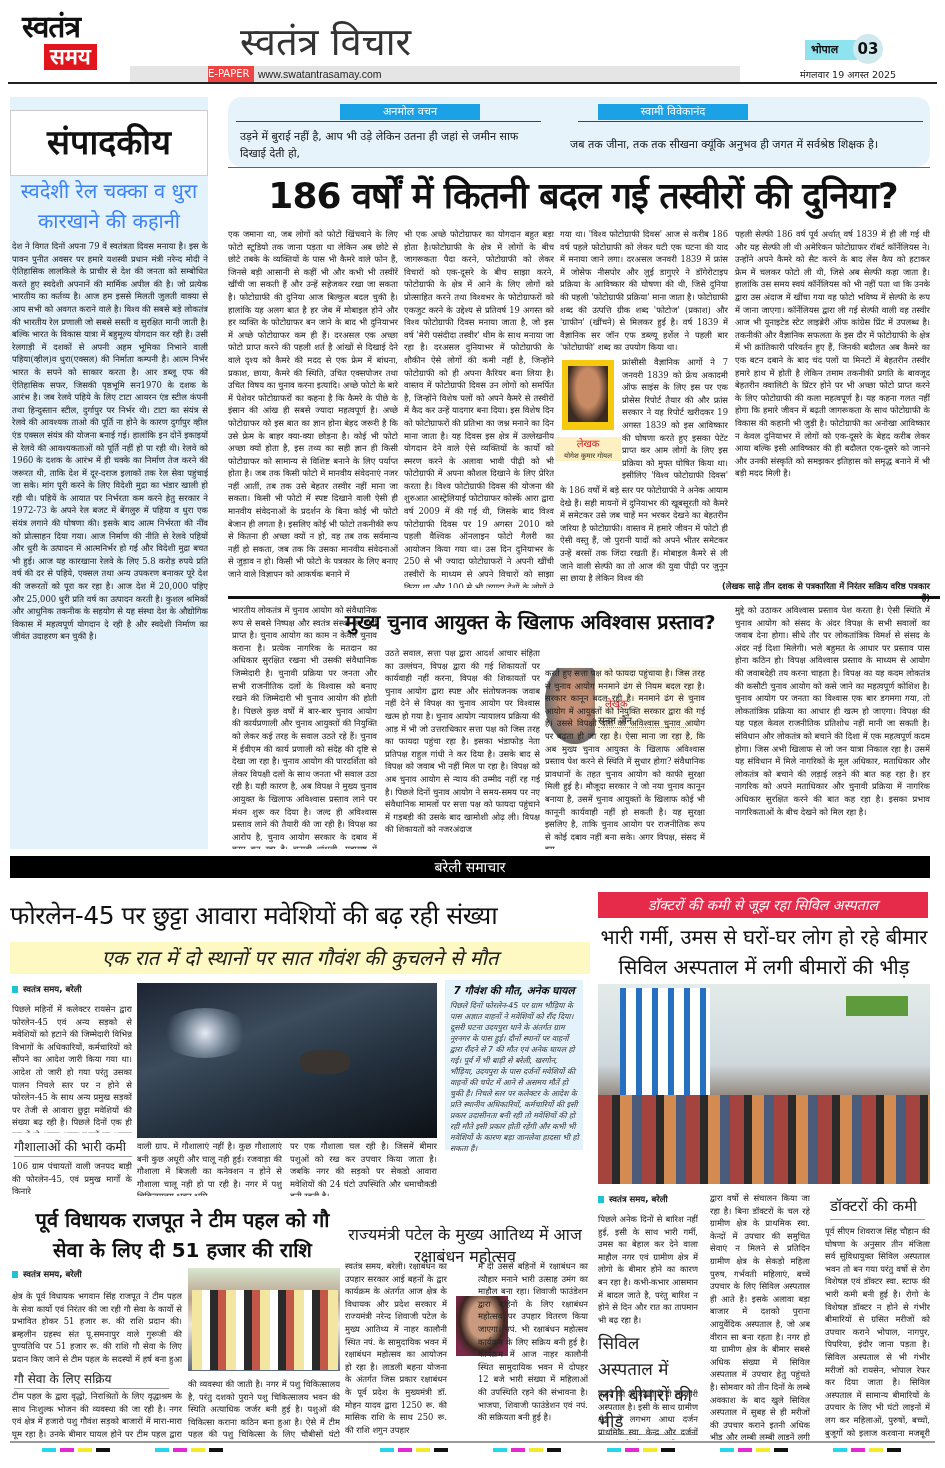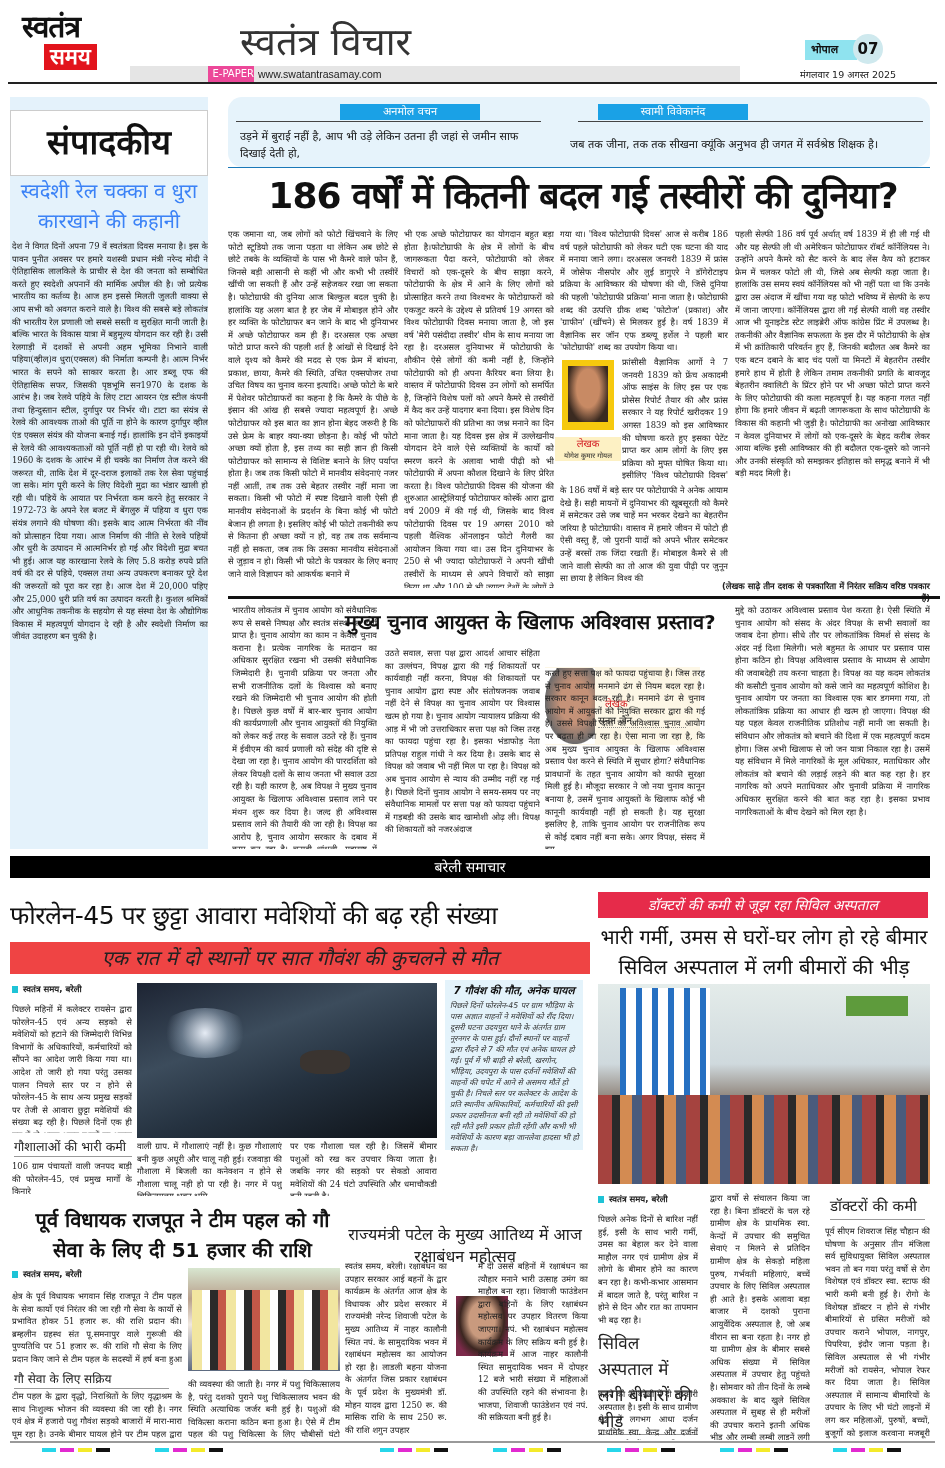--- a/index.html
+++ b/index.html
@@ -5,21 +5,21 @@
 *{box-sizing:border-box;margin:0;padding:0}
 body{width:945px;height:1468px;background:#fff;font-family:"DejaVu Sans","Liberation Sans",sans-serif;color:#111;position:relative;overflow:hidden}
 .abs{position:absolute}
 .col{font-size:8.4px;line-height:12.6px;text-align:justify;color:#222;font-family:"DejaVu Serif","Liberation Serif",serif;overflow:hidden}
 
 .logo{left:22px;top:10px;width:82px;height:66px}
 .logo .l1{font-size:30px;font-weight:bold;letter-spacing:-1px;line-height:34px;color:#111}
 .logo .l2{display:inline-block;margin-left:22px;background:#e2141c;color:#fff;font-weight:bold;font-size:22px;line-height:26px;padding:0 6px}
 .title{left:240px;top:18px;width:420px;text-align:left;font-size:38px;color:#333;line-height:48px}
 .ebar{left:130px;top:66px;width:610px;height:16px;background:#e5e5e5}
-.epaper{left:208px;top:66px;width:46px;height:16px;background:#ec4899;color:#fff;font-size:10px;line-height:16px;text-align:right}
+.epaper{left:208px;top:66px;width:46px;height:16px;background:#ef4444;color:#fff;font-size:10px;line-height:16px;text-align:left}
 .url{left:258px;top:66px;font-size:10.5px;line-height:16px;color:#222;font-family:"Liberation Sans",sans-serif}
 .city{left:805px;top:40px;width:52px;height:20px;background:#8fe3ef;font-size:11px;font-weight:bold;line-height:20px;padding-left:6px}
 .pgnum{left:853px;top:34px;width:30px;height:30px;border-radius:50%;background:#cfe9ee;font-size:15px;font-weight:bold;line-height:30px;text-align:center}
 .pdate{left:800px;top:68px;font-size:9.5px;color:#222}
 .mrule{left:8px;top:82px;width:929px;height:2px;background:#222}
 
 .leftpanel{left:10px;top:97px;width:198px;height:752px;background:#e4f2fb}
 .sampad{left:10px;top:110px;width:198px;height:66px;background:#fff;border:1px solid #ccc;text-align:center;font-size:34px;font-weight:bold;line-height:62px}
 .edhead{left:12px;top:176px;width:194px;text-align:center;font-size:20px;line-height:30px;color:#3b82f6}
 .edtext{left:12px;top:240px;width:196px;height:605px}
@@ -39,21 +39,21 @@
 .thickrule{left:228px;top:596px;width:712px;height:3px;background:#111}
 
 .h2{left:345px;top:602px;width:400px;font-size:20px;font-weight:bold;line-height:40px;color:#111}
 .auth2{left:545px;top:667px;width:155px;height:78px;background:#fdf7e6}
 .auth2face{left:545px;top:668px;width:50px;height:76px;background:radial-gradient(ellipse at 60% 45%,#c59278 35%,#6d6b6b 70%,#fff 72%)}
 .auth2lbl{left:605px;top:696px;font-size:10px;color:#d2191f}
 .auth2name{left:598px;top:713px;font-size:10px;color:#222;border-bottom:1px dotted #888;width:88px}
 
 .band{left:10px;top:856px;width:920px;height:22px;background:#000;color:#fff;text-align:center;font-size:14px;line-height:22px}
 .h3{left:10px;top:893px;width:580px;font-size:25px;font-weight:normal;line-height:46px;color:#111;letter-spacing:-0.5px}
-.subhead{left:10px;top:942px;width:580px;height:32px;background:#ef4444;text-align:center;font-size:20px;font-style:italic;line-height:32px;color:#222}
+.subhead{left:10px;top:942px;width:580px;height:32px;background:#fef9c3;text-align:center;font-size:20px;font-style:italic;line-height:32px;color:#222}
 .byline{font-size:8.5px;font-weight:bold;color:#222;line-height:12px}
 .byline .sq{display:inline-block;width:6px;height:7px;background:#1ec3d6;margin-right:5px;vertical-align:middle}
 .cowimg{left:137px;top:983px;width:300px;height:155px;background:linear-gradient(160deg,#1d2433 0%,#3c4c5c 35%,#253240 60%,#0d1116 100%)}
 .cowglow{left:160px;top:1008px;width:90px;height:50px;border-radius:50%;background:radial-gradient(circle,#e6ecf5 0%,rgba(180,200,220,.4) 45%,transparent 75%)}
 .cowbody{left:300px;top:1050px;width:50px;height:24px;border-radius:40%;background:#3a3430}
 .sidebox{left:445px;top:980px;width:138px;height:170px;background:#e4f3fb}
 .sidehead{left:447px;top:983px;width:134px;font-size:10.5px;font-weight:bold;font-style:italic;line-height:15px;text-align:center}
 .sidetext{left:450px;top:1000px;width:130px;font-size:7.8px;line-height:11px;font-style:italic;color:#333}
 .sub2{font-size:12.5px;line-height:18px;border-bottom:1px solid #999;color:#222}
 
@@ -77,21 +77,21 @@
 
 <div class="abs logo">
   <div class="l1">स्वतंत्र</div>
   <div class="l2">समय</div>
 </div>
 <div class="abs title">स्वतंत्र विचार</div>
 <div class="abs ebar"></div>
 <div class="abs epaper">E-PAPER</div>
 <div class="abs url">www.swatantrasamay.com</div>
 <div class="abs city">भोपाल</div>
-<div class="abs pgnum">07</div>
+<div class="abs pgnum">03</div>
 <div class="abs pdate">मंगलवार 19 अगस्त 2025</div>
 <div class="abs mrule"></div>
 
 <div class="abs leftpanel"></div>
 <div class="abs sampad">संपादकीय</div>
 <div class="abs edhead">स्वदेशी रेल चक्का व धुरा कारखाने की कहानी</div>
 <div class="abs col edtext">देश ने विगत दिनों अपना 79 वें स्वतंत्रता दिवस मनाया है। इस के पावन पुनीत अवसर पर हमारे यशस्वी प्रधान मंत्री नरेन्द मोदी ने ऐतिहासिक लालकिले के प्राचीर से देश की जनता को सम्बोधित करते हुए स्वदेशी अपनानें की मार्मिक अपील की है। जो प्रत्येक भारतीय का कर्तव्य है। आज हम इससे मिलती जुलती वाक्या से आप सभी को अवगत कराने वाले है। विश्व की सबसे बड़े लोकतंत्र की भारतीय रेल प्रणाली जो सबसे सस्ती व सुरक्षित मानी जाती है। बल्कि भारत के विकास यात्रा में बहुमूल्य योगदान कर रही है। उसी रेलगाड़ी में दशकों से अपनी अहम भूमिका निभाने वाली पहिया(व्हील)व धुरा(एक्सल) की निर्माता कम्पनी है। आत्म निर्भर भारत के सपने को साकार करता है। आर डब्लू एफ की ऐतिहासिक सफर, जिसकी पृष्ठभूमि सन1970 के दशक के आरंभ है। जब रेलवे पहिये के लिए टाटा आयरन एंड स्टील कंपनी तथा हिन्दुस्तान स्टील, दुर्गापुर पर निर्भर थी। टाटा का संयंत्र से रेलवे की आवश्यक ताओ की पूर्ति ना होने के कारण दुर्गापुर व्हील एंड एक्सल संयंत्र की योजना बनाई गई। हालांकि इन दोनें इकाइयों से रेलवे की आवश्यकताओं को पूर्ति नहीं हो पा रही थी। रेलवे को 1960 के दशक के आरंभ में ही चक्के का निर्माण तेज करने की जरूरत थी, ताकि देश में दूर-दराज इलाकों तक रेल सेवा पहुंचाई जा सके। मांग पूरी करने के लिए विदेशी मुद्रा का भंडार खाली हो रही थी। पहियें के आयात पर निर्भरता कम करने हेतु सरकार ने 1972-73 के अपने रेल बजट में बेंगलुरु में पहिया व धुरा एक संयंत्र लगाने की घोषणा की। इसके बाद आत्म निर्भरता की नींव को प्रोत्साहन दिया गया। आज निर्माण की नीति से रेलवे पहियों और धुरी के उत्पादन में आत्मनिर्भर हो गई और विदेशी मुद्रा बचत भी हुई। आज यह कारखाना रेलवे के लिए 5.8 करोड़ रुपये प्रति वर्ष की दर से पहिये, एक्सल तथा अन्य उपकरण बनाकर पूरे देश की जरूरतों को पूरा कर रहा है। आज देश में 20,000 पहिए और 25,000 धुरी प्रति वर्ष का उत्पादन करती है। कुशल श्रमिकों और आधुनिक तकनीक के सहयोग से यह संस्था देश के औद्योगिक विकास में महत्वपूर्ण योगदान दे रही है और स्वदेशी निर्माण का जीवंत उदाहरण बन चुकी है।</div>
 
 <div class="abs qbox"></div>
 <div class="abs qtag" style="left:340px;width:140px">अनमोल वचन</div>

